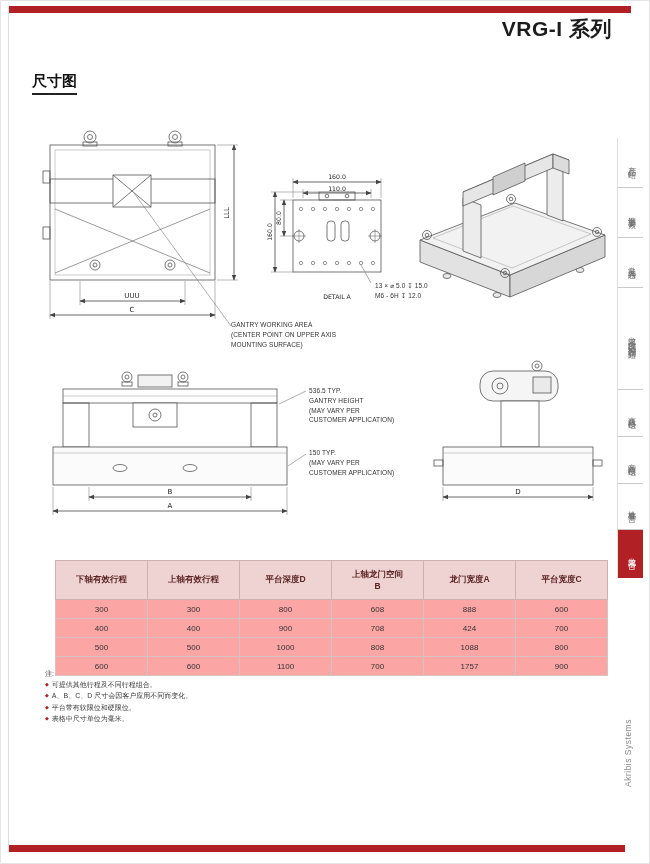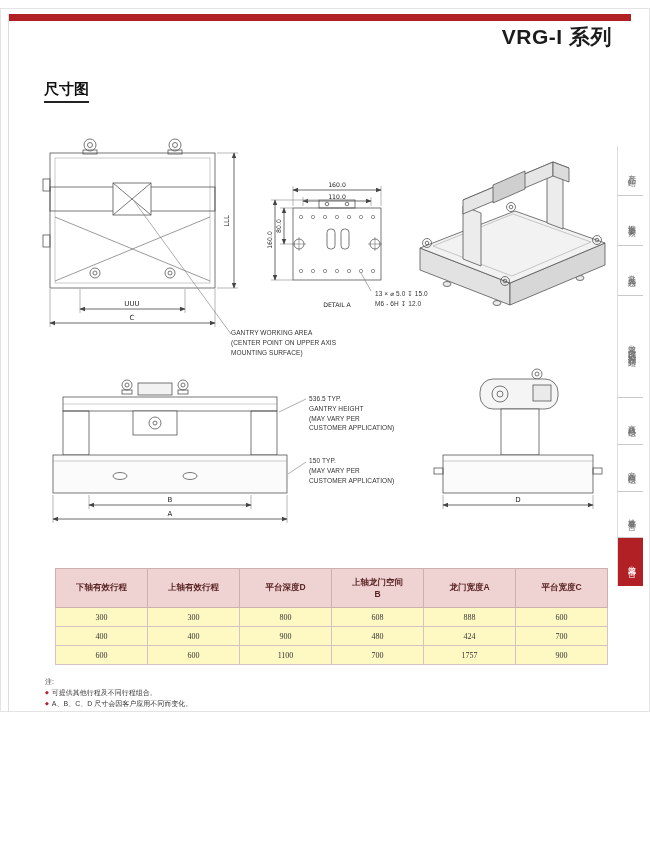--- a/index.html
+++ b/index.html
@@ -1,50 +1,49 @@
 <!DOCTYPE html>
 <html><head>
 <meta charset="utf-8">
 <style>
   * { margin:0; padding:0; box-sizing:border-box; }
   html,body { background:#fff; }
   #page {
-    position:relative; width:650px; height:704px; background:#ffffff;
+    position:relative; width:650px; height:864px; background:#ffffff;
     font-family:"Liberation Sans","DejaVu Sans",sans-serif; overflow:hidden;
     box-shadow: inset 0 0 0 1px #e4e4e4;
-    margin-top: 8px;
   }
   .accent-bar { position:absolute; background:#b02024; }
   .left-edge { position:absolute; left:8px; top:6px; width:1px; height:846px; background:#dedede; }
   .page-title {
     position:absolute; top:15px; left:250px; width:362px; text-align:right;
     font-size:21px; font-weight:600; color:#1c1c1c; letter-spacing:0.5px;
   }
   .section-title {
-    position:absolute; left:44px; top:72px; font-size:15px; font-weight:bold; color:#111;
+    position:absolute; left:32px; top:72px; font-size:15px; font-weight:bold; color:#111;
     border-bottom:2px solid #222; padding-bottom:2px;
   }
   .drawings-svg { position:absolute; left:35px; top:105px; }
   .callout {
     position:absolute; font-size:6.5px; color:#333; line-height:1.5;
     white-space:pre-line; letter-spacing:0.1px;
   }
   .dlab { font-size:7px; fill:#222; stroke:none; font-family:"DejaVu Sans",sans-serif; }
   .dlab-s { font-size:6.2px; fill:#222; stroke:none; font-family:"DejaVu Sans",sans-serif; }
 
   .dim-table {
     position:absolute; left:55px; top:560px; width:553px;
     border-collapse:collapse; table-layout:fixed; text-align:center;
   }
   .dim-table th {
     background:#efd3d3; color:#5c2525; font-size:8.5px; font-weight:bold;
     border:1px solid #cdb1b1; padding:8px 18px;
   }
   .dim-table td {
-    font-size:8px; color:#333; border:1px solid #d6c2c2; padding:4.5px 2px; background:#fef9c3;font-family:Liberation Serif, serif;
+    font-size:8px; color:#333; border:1px solid #d6c2c2; padding:4.5px 2px; background:#fca5a5;
   }
 
   .notes { position:absolute; left:45px; top:668px; font-size:7px; color:#3a3a3a; line-height:1.6; }
   .note-item { display:flex; align-items:baseline; gap:3px; }
   .note-bullet { color:#b02024; font-size:5px; position:relative; top:-1px; }
 
   .sidebar { position:absolute; left:617px; top:138px; width:26px; border-left:1px solid #ddd; }
   .side-tab {
     display:flex; align-items:center; justify-content:center;
     writing-mode:vertical-rl; font-size:8px; color:#6f6f6f; letter-spacing:1.5px;
@@ -295,23 +294,31 @@
         <td>300</td>
         <td>800</td>
         <td>608</td>
         <td>888</td>
         <td>600</td>
       </tr>
       <tr>
         <td>400</td>
         <td>400</td>
         <td>900</td>
-        <td>480</td>
+        <td>708</td>
         <td>424</td>
         <td>700</td>
+      </tr>
+      <tr>
+        <td>500</td>
+        <td>500</td>
+        <td>1000</td>
+        <td>808</td>
+        <td>1088</td>
+        <td>800</td>
       </tr>
       <tr>
         <td>600</td>
         <td>600</td>
         <td>1100</td>
         <td>700</td>
         <td>1757</td>
         <td>900</td>
       </tr>
     </tbody>

